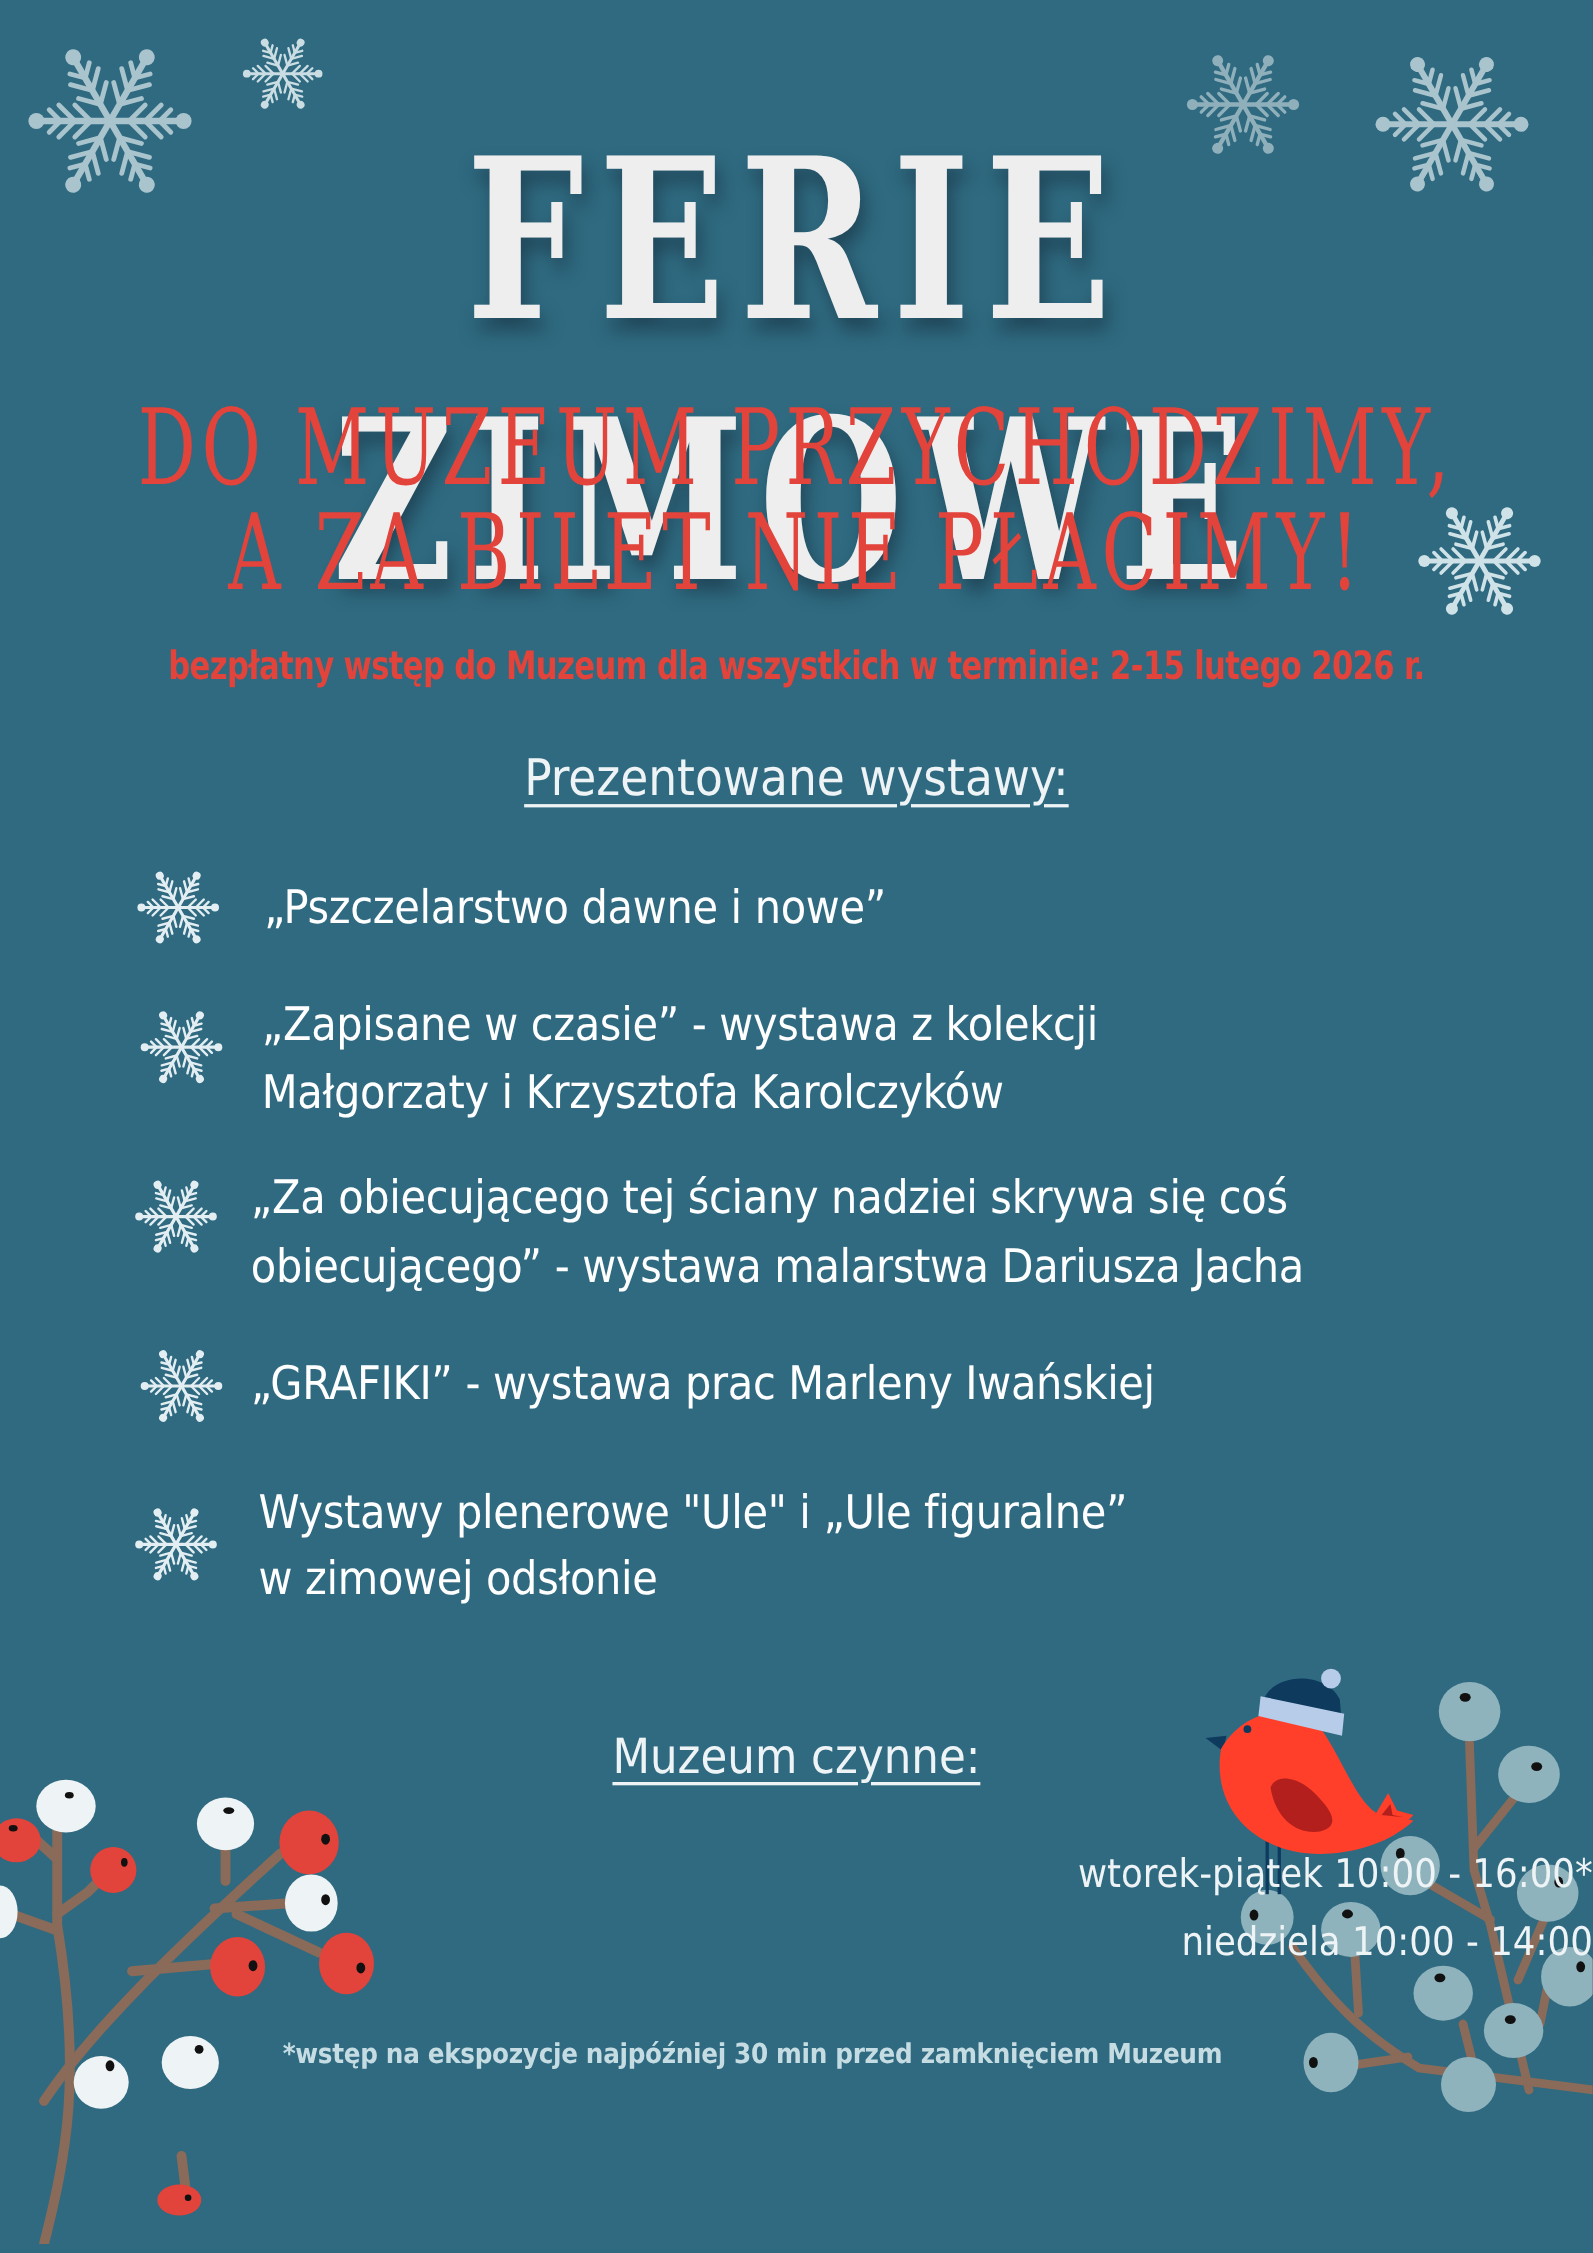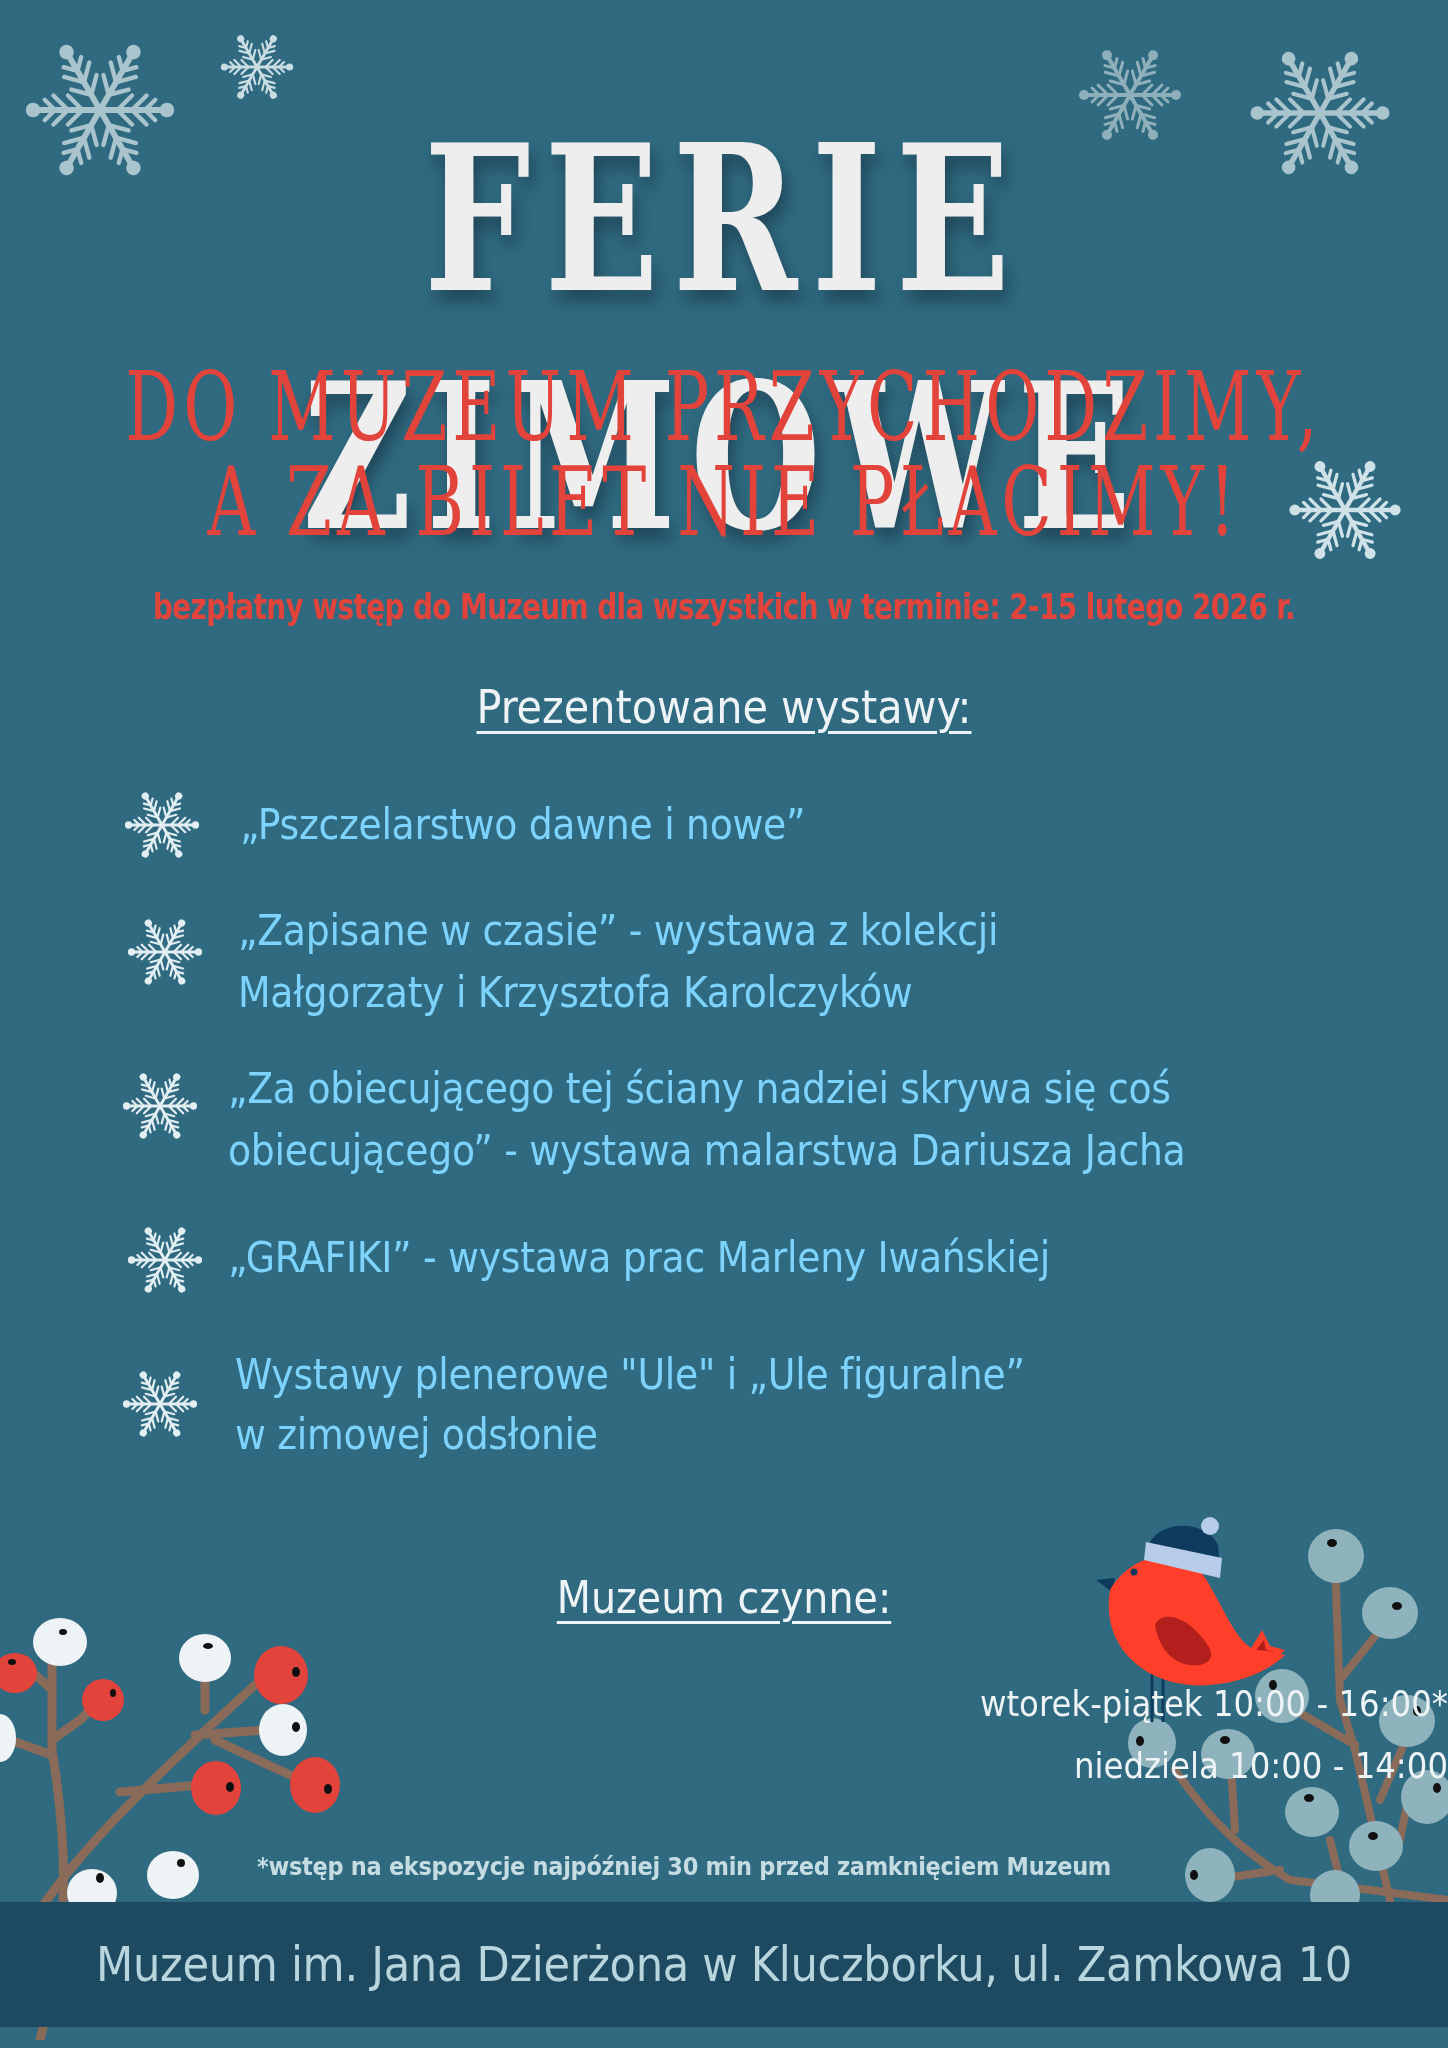--- a/index.html
+++ b/index.html
@@ -16,21 +16,21 @@
               transform:scaleY(1.45); transform-origin:top center; }
   .subtitle.l1 { top:352px; }
   .subtitle.l2 { top:447px; }
   .free { position:absolute; top:588px; left:0; width:1448px; text-align:center; color:#e2433a;
           font-weight:bold; font-size:31px; letter-spacing:-0.6px; transform:scaleY(1.15); }
   .section-heading { position:absolute; left:0; width:1448px; text-align:center; color:#eef3f5;
                      font-size:46px; text-decoration:underline; text-decoration-thickness:3px;
                      text-underline-offset:8px; }
   .exh-item { position:absolute; left:0; width:1448px; }
   .exh-icon { position:absolute; width:80px; height:80px; }
-  .exh-text { position:absolute; color:#7dd3fc; font-size:42px; line-height:62px; white-space:nowrap; letter-spacing:-0.3px; }
+  .exh-text { position:absolute; color:#ffffff; font-size:42px; line-height:62px; white-space:nowrap; letter-spacing:-0.3px; }
   .hours { position:absolute; left:0; width:1448px; text-align:right; color:#eef3f5; font-size:36px; }
   .note { position:absolute; left:0; width:1368px; text-align:center; color:#c5dce3; font-size:25px; font-weight:bold; top:1852px; letter-spacing:-0.3px; }
   .footer { position:absolute; left:0; top:1902px; width:1448px; height:125px; background:#1d4a61; }
   .footer-text { position:absolute; left:0; top:0; width:1448px; line-height:125px; text-align:center;
                  color:#b8d4dc; font-size:48px; letter-spacing:-0.3px; }
 </style>
 </head>
 <body>
 
 <svg width="0" height="0" style="position:absolute">
@@ -231,16 +231,13 @@
     <path d="M68 48 C 75 20, 125 18, 138 45 L 140 70 Z" fill="#0e3a5e"></path>
     <path d="M66 42 L 142 58 L 140 78 L 64 60 Z" fill="#b6cce8"></path>
     <circle cx="130" cy="26" r="9" fill="#b6cce8"></circle>
   </svg>
 
   <div class="section-heading" style="top:1572px;font-size:44px">Muzeum czynne:</div>
   <div class="hours" style="top:1683px">wtorek-piątek 10:00 - 16:00*</div>
   <div class="hours" style="top:1745px">niedziela 10:00 - 14:00</div>
   <div class="note">*wstęp na ekspozycje najpóźniej 30 min przed zamknięciem Muzeum</div>
 
-  <div class="footer">
-    <div class="footer-text">Muzeum im. Jana Dzierżona w Kluczborku, ul. Zamkowa 10</div>
-  </div>
 </div>
 
 </body></html>

